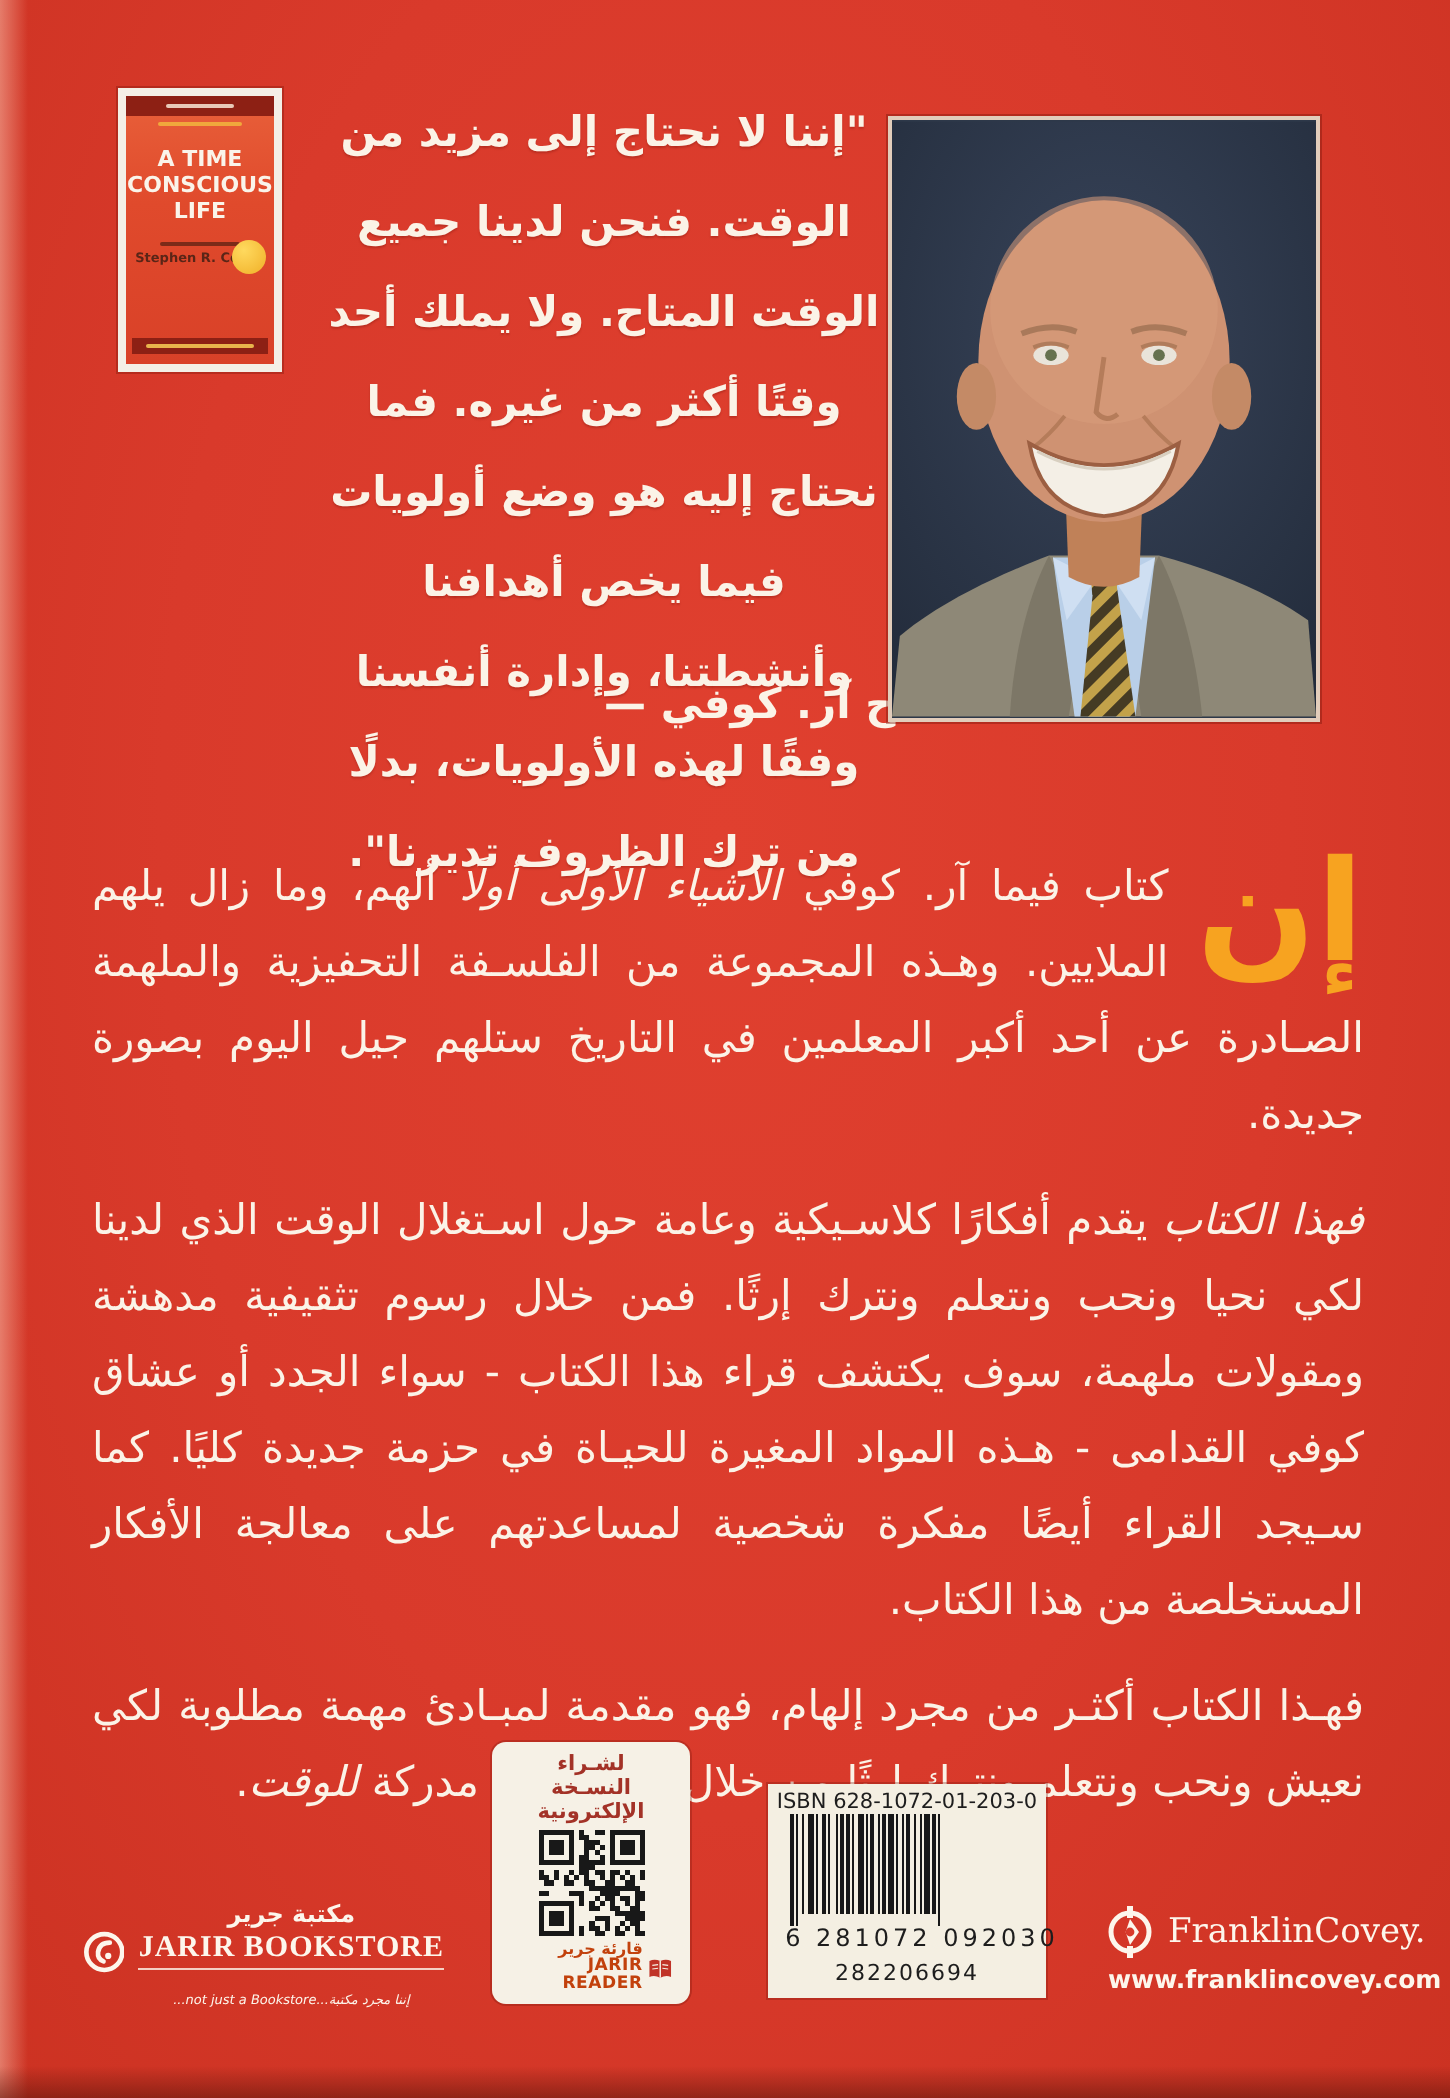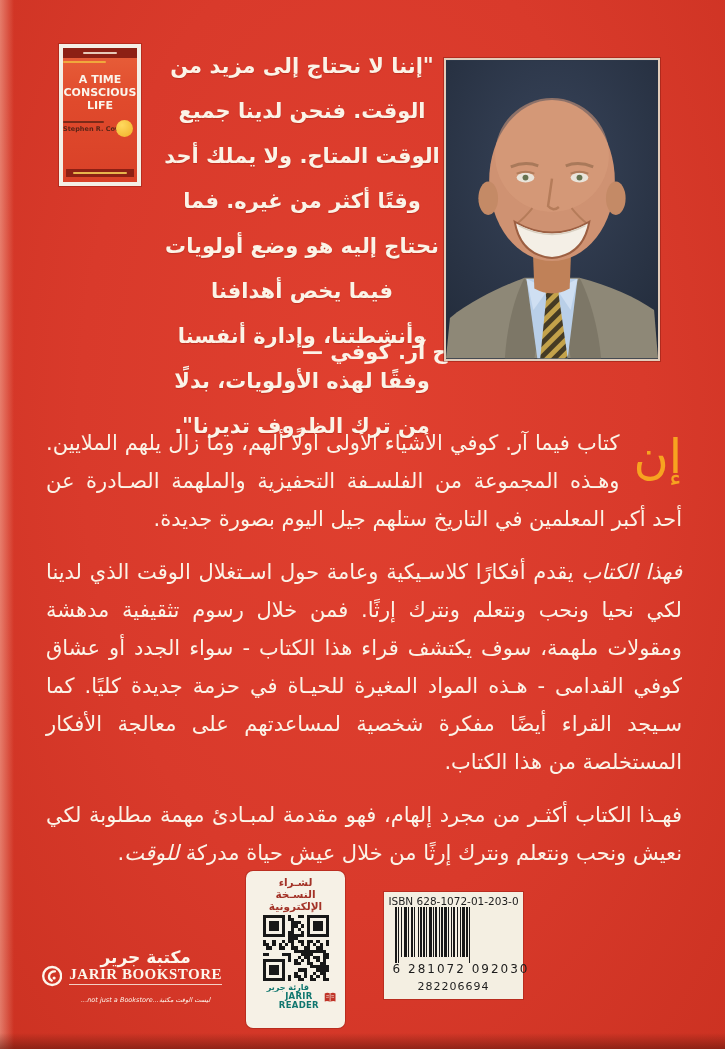--- a/index.html
+++ b/index.html
@@ -21,21 +21,21 @@
 
   
   .thumb{
     position:absolute;left:59px;top:44px;width:82px;height:142px;
     background:#f4efe6;padding:4px;box-sizing:border-box;
     box-shadow:0 0 0 1px rgba(120,20,10,.35);
   }
   .thumb-inner{
     width:100%;height:100%;box-sizing:border-box;position:relative;
     background:linear-gradient(180deg,#e8603a 0%,#e04a2c 40%,#d94128 100%);
-    display:flex;flex-direction:column;align-items:flex-start;
+    display:flex;flex-direction:column;align-items:center;
   }
   .thumb-band-top{width:100%;height:10px;background:#8d2014;display:flex;align-items:center;justify-content:center;}
   .thumb-microbar{height:2px;background:#e8c9b8;width:46%;border-radius:1px;}
   .thumb-microbar.orange{background:#f0a83c;width:58%;margin-top:3px;}
   .thumb-title{
     margin-top:10px;color:#faf4ea;font-weight:bold;font-size:11px;line-height:13px;
     text-align:center;letter-spacing:0px;width:100%;
   }
   .thumb-badge{
     position:absolute;right:4px;top:72px;width:17px;height:17px;border-radius:50%;
@@ -71,47 +71,47 @@
   .photo svg{display:block;width:100%;height:100%;}
 
   
   .body-text{
     position:absolute;left:46px;top:424px;width:636px;
     direction:rtl;text-align:justify;
     color:#fbf3e7;font-size:21px;line-height:38px;font-weight:500;
   }
   .body-text p{margin:0 0 15px 0;}
   .dropcap{
-    float:right;color:#f7a320;font-weight:normal;font-size:48px;line-height:60px;
+    float:right;color:#f7a320;font-weight:bold;font-size:70px;line-height:60px;
     margin:2px 0 0 14px;
   }
 
   
   .jarir{
     position:absolute;left:42px;top:948px;width:180px;height:66px;color:#fdf6ec;
   }
   .jarir-row{display:flex;align-items:center;gap:7px;}
   .jarir-text{flex:1;}
-  .jarir-ar{direction:rtl;text-align:center;font-weight:bold;font-size:17px;line-height:18px;letter-spacing:1px;}
+  .jarir-ar{direction:rtl;text-align:center;font-weight:bold;font-size:12px;line-height:18px;letter-spacing:1px;}
   .jarir-en{font-weight:bold;font-size:15px;line-height:17px;letter-spacing:.5px;white-space:nowrap;font-family:Liberation Serif, serif;}
   .jarir-tag{display:flex;justify-content:center;font-size:6.5px;margin-top:1px;border-top:1px solid rgba(253,246,236,.8);padding-top:11px;font-style:italic;}
 
   .qr-box{
-    position:absolute;left:246px;top:871px;width:99px;height:157px;
+    position:absolute;left:246px;top:871px;width:99px;height:131px;
     background:#f6f1e6;border-radius:7px;box-sizing:border-box;
     display:flex;flex-direction:column;align-items:center;padding:5px 20px;
     box-shadow:0 0 0 1px rgba(120,20,10,.3);
   }
   .qr-label{
     direction:rtl;text-align:center;color:#a33227;font-weight:bold;
     font-size:10.5px;line-height:12px;
   }
   .qr-code{margin-top:3px;}
   .qr-reader{display:flex;align-items:center;gap:3px;margin-top:3px;}
-  .qr-reader-text{color:#0f766e;text-align:center;}
+  .qr-reader-text{color:#c2410c;text-align:right;}
   .qr-reader-ar{direction:rtl;font-size:8px;font-weight:bold;line-height:8px;}
   .qr-reader-en{font-size:8.5px;font-weight:bold;line-height:9px;letter-spacing:.3px;margin-left:22px;}
 
   .barcode-box{
     position:absolute;left:384px;top:892px;width:139px;height:107px;
     background:#f4efe2;box-sizing:border-box;
     display:flex;flex-direction:column;align-items:center;padding:3px 4px;
     box-shadow:0 0 0 1px rgba(120,20,10,.3);
   }
   .isbn{color:#1d1d1d;font-size:10.5px;font-weight:500;white-space:nowrap;}
@@ -200,38 +200,38 @@
       <path d="M88,150 Q80,160 72,166" stroke="#b57c5a" stroke-width="2" fill="none"></path>
       <path d="M128,150 Q136,160 144,166" stroke="#b57c5a" stroke-width="2" fill="none"></path>
 
       <path d="M70,164 Q108,186 146,164 Q140,198 108,201 Q76,198 70,164 Z" fill="#f4efe6" stroke="#9c5f42" stroke-width="2"></path>
       <path d="M74,168 Q108,186 142,168" stroke="#d8cfc0" stroke-width="1.5" fill="none"></path>
     </svg>
   </div>
 
   <div class="body-text">
     <span class="dropcap">إن</span>
-    <p><span>كتاب فيما آر. كوفي </span><span style="">الأشياء الأولى أولًا</span><span> ألهم، وما زال يلهم الملايين. وهـذه المجموعة من الفلسـفة التحفيزية والملهمة الصـادرة عن أحد أكبر المعلمين في التاريخ ستلهم جيل اليوم بصورة جديدة.</span></p>
+    <p><span>كتاب فيما آر. كوفي </span><span style="font-style: italic;">الأشياء الأولى أولًا</span><span> ألهم، وما زال يلهم الملايين. وهـذه المجموعة من الفلسـفة التحفيزية والملهمة الصـادرة عن أحد أكبر المعلمين في التاريخ ستلهم جيل اليوم بصورة جديدة.</span></p>
     <p><span style="font-style: italic;">فهذا الكتاب</span><span> يقدم أفكارًا كلاسـيكية وعامة حول اسـتغلال الوقت الذي لدينا لكي نحيا ونحب ونتعلم ونترك إرثًا. فمن خلال رسوم تثقيفية مدهشة ومقولات ملهمة، سوف يكتشف قراء هذا الكتاب - سواء الجدد أو عشاق كوفي القدامى - هـذه المواد المغيرة للحيـاة في حزمة جديدة كليًا. كما سـيجد القراء أيضًا مفكرة شخصية لمساعدتهم على معالجة الأفكار المستخلصة من هذا الكتاب.</span></p>
     <p><span>فهـذا الكتاب أكثـر من مجرد إلهام، فهو مقدمة لمبـادئ مهمة مطلوبة لكي نعيش ونحب ونتعلم ونترك إرثًا من خلال عيش حياة مدركة </span><span style="font-style: italic;">للوقت</span><span>.</span></p>
   </div>
 
   <div class="jarir">
     <div class="jarir-row">
       <svg width="52" height="52" viewBox="0 0 52 52">
         <circle cx="26" cy="26" r="23" fill="none" stroke="#fdf6ec" stroke-width="6"></circle>
         <path d="M33,14 Q20,14 18,26 Q17,35 25,38" fill="none" stroke="#fdf6ec" stroke-width="6" stroke-linecap="round"></path>
         <circle cx="31" cy="31" r="4" fill="#fdf6ec"></circle>
       </svg>
       <div class="jarir-text">
         <div class="jarir-ar">مكتبة جرير</div>
         <div class="jarir-en">JARIR BOOKSTORE</div>
         <div class="jarir-tag">
           <span>...not just a Bookstore</span>
-          <span dir="rtl">ليست الوقت مكتبة...</span>
+          <span dir="rtl">إننا مجرد مكتبة...</span>
         </div>
       </div>
     </div>
   </div>
 
   <div class="qr-box">
     <div class="qr-label">
       <div>لشـراء النسـخة</div>
       <div>الإلكترونية</div>
     </div>
@@ -415,14 +415,27 @@
         <rect x="64" y="0" width="1" height="50" fill="#181818"></rect>
         <rect x="67" y="0" width="1" height="50" fill="#181818"></rect>
         <rect x="69" y="0" width="3" height="50" fill="#181818"></rect>
         <rect x="73" y="0" width="2" height="50" fill="#181818"></rect>
         <rect x="76" y="0" width="1" height="56" fill="#181818"></rect>
       </svg>
     <div class="barcode-digits">6 281072 092030</div>
     <div class="barcode-secondary">282206694</div>
   </div>
 
+  <div class="fc">
+    <div class="fc-row">
+      <svg width="26" height="26" viewBox="0 0 26 26">
+        <circle cx="13" cy="13" r="9.5" fill="none" stroke="#fdf6ec" stroke-width="2.5"></circle>
+        <rect x="11.5" y="0" width="3" height="6" fill="#fdf6ec"></rect>
+        <rect x="11.5" y="20" width="3" height="6" fill="#fdf6ec"></rect>
+        <path d="M13,6.5 L17.5,13 L13,19.5 L10.8,13 Z" fill="#fdf6ec"></path>
+        <circle cx="13" cy="13" r="2.2" fill="#d93a2b"></circle>
+      </svg>
+      <span class="fc-name">FranklinCovey.</span>
+    </div>
+    <div class="fc-url">www.franklincovey.com</div>
+  </div>
 
 </div>
 
 </body></html>

